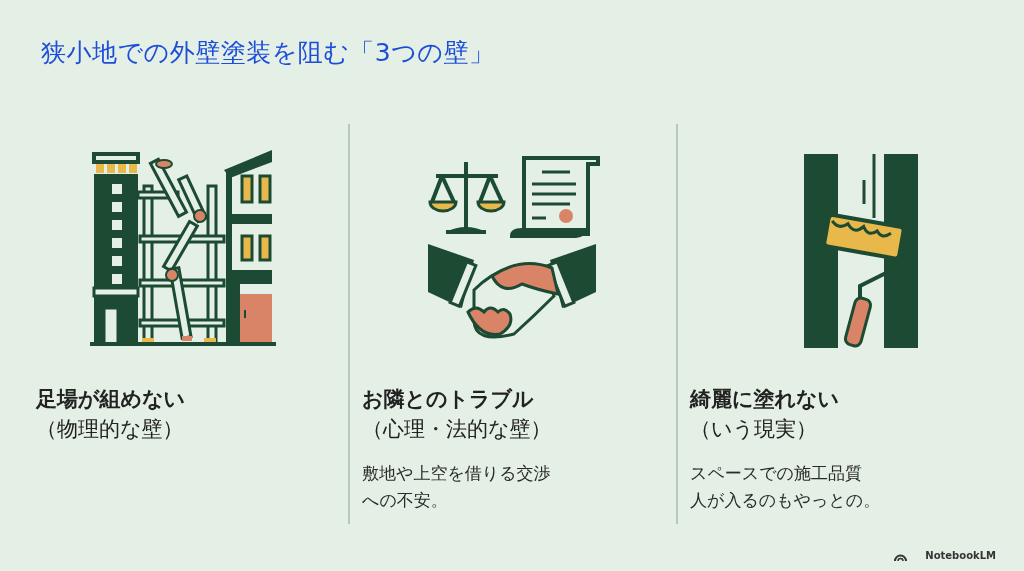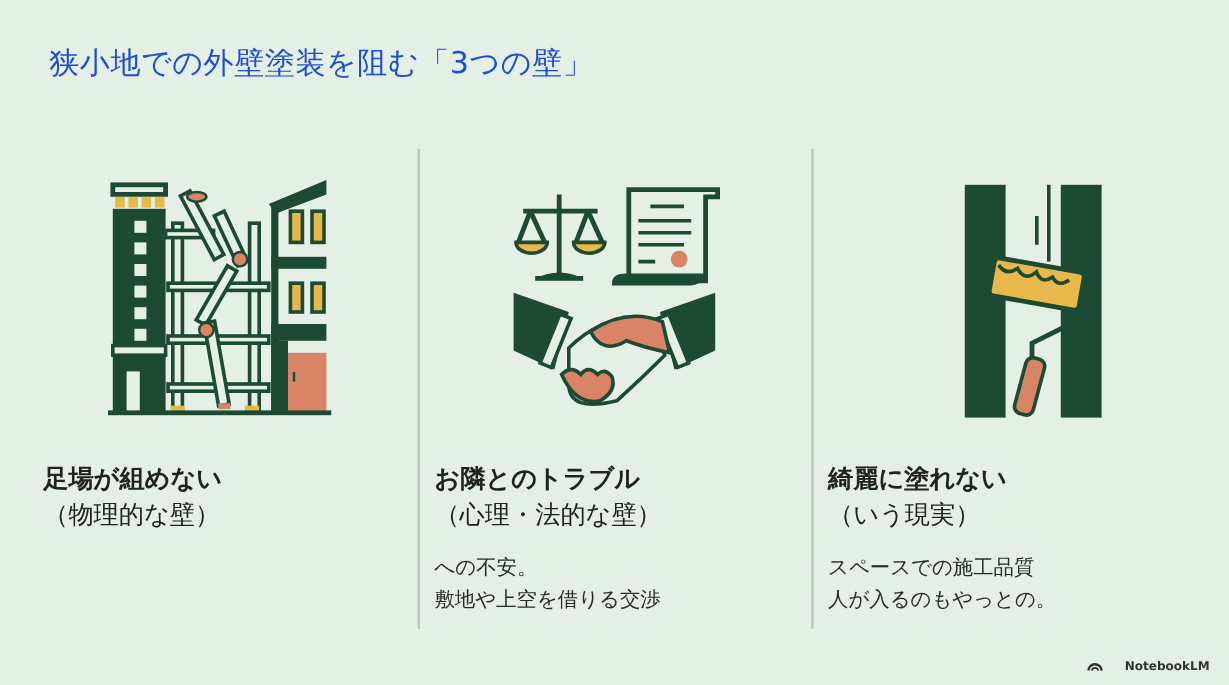--- a/index.html
+++ b/index.html
@@ -33,23 +33,23 @@
   }
   .col-sub {
     font-size:21px; font-weight:normal; color:#222;
     line-height:30px;
   }
   .col-desc {
     margin-top:16px;
     font-size:17px; color:#2a2a2a; line-height:27px;
   }
   .brand {
-    position:absolute; right:16px; bottom:10px;
+    position:absolute; right:28px; bottom:10px;
     font-size:10px; font-weight:bold; color:#333;
-    display:flex; align-items:flex-start; gap:18px;
+    display:flex; align-items:flex-end; gap:18px;
   }
   .brand svg { width:13px; height:9px; }
 </style>
 </head>
 <body>
 
 <div class="slide-title">狭小地での外壁塗装を阻む「3つの壁」</div>
 
 <div class="divider" style="left:348px;"></div>
 <div class="divider" style="left:676px;"></div>
@@ -146,22 +146,22 @@
       <rect x="56" y="122" width="10" height="44" fill="#e4efe5" stroke="#1c4a33" stroke-width="3" transform="rotate(22 61 144)"></rect>
       <rect x="154" y="122" width="10" height="44" fill="#e4efe5" stroke="#1c4a33" stroke-width="3" transform="rotate(-22 159 144)"></rect>
       <path d="M72 150 q30 -30 70 -24 l10 30 q-20 20 -40 38 q-40 10 -40 -14 z" fill="#e4efe5" stroke="#1c4a33" stroke-width="3"></path>
       <path d="M90 136 q30 -20 60 -8 l6 26 q-20 -4 -36 -10 q-20 12 -30 -8 z" fill="#d98466" stroke="#1c4a33" stroke-width="3"></path>
       <path d="M66 172 q8 -8 16 0 q6 -8 14 0 q6 -6 12 2 q4 12 -10 20 q-20 4 -32 -22 z" fill="#d98466" stroke="#1c4a33" stroke-width="3"></path>
     </svg>
   </div>
   <div class="col-heading">お隣とのトラブル</div>
   <div class="col-sub">（心理・法的な壁）</div>
   <div class="col-desc">
+    <div>敷地や上空を借りる交渉</div>
     <div>への不安。</div>
-    <div>敷地や上空を借りる交渉</div>
   </div>
 </div>
 
 <div class="column" style="left:690px;">
   <div class="icon-box">
     <svg viewBox="0 0 220 220">
       <rect x="74" y="14" width="34" height="194" fill="#1c4a33"></rect>
       <rect x="154" y="14" width="34" height="194" fill="#1c4a33"></rect>
       <line x1="144" y1="14" x2="144" y2="78" stroke="#1c4a33" stroke-width="3"></line>
       <line x1="134" y1="40" x2="134" y2="64" stroke="#1c4a33" stroke-width="3"></line>

